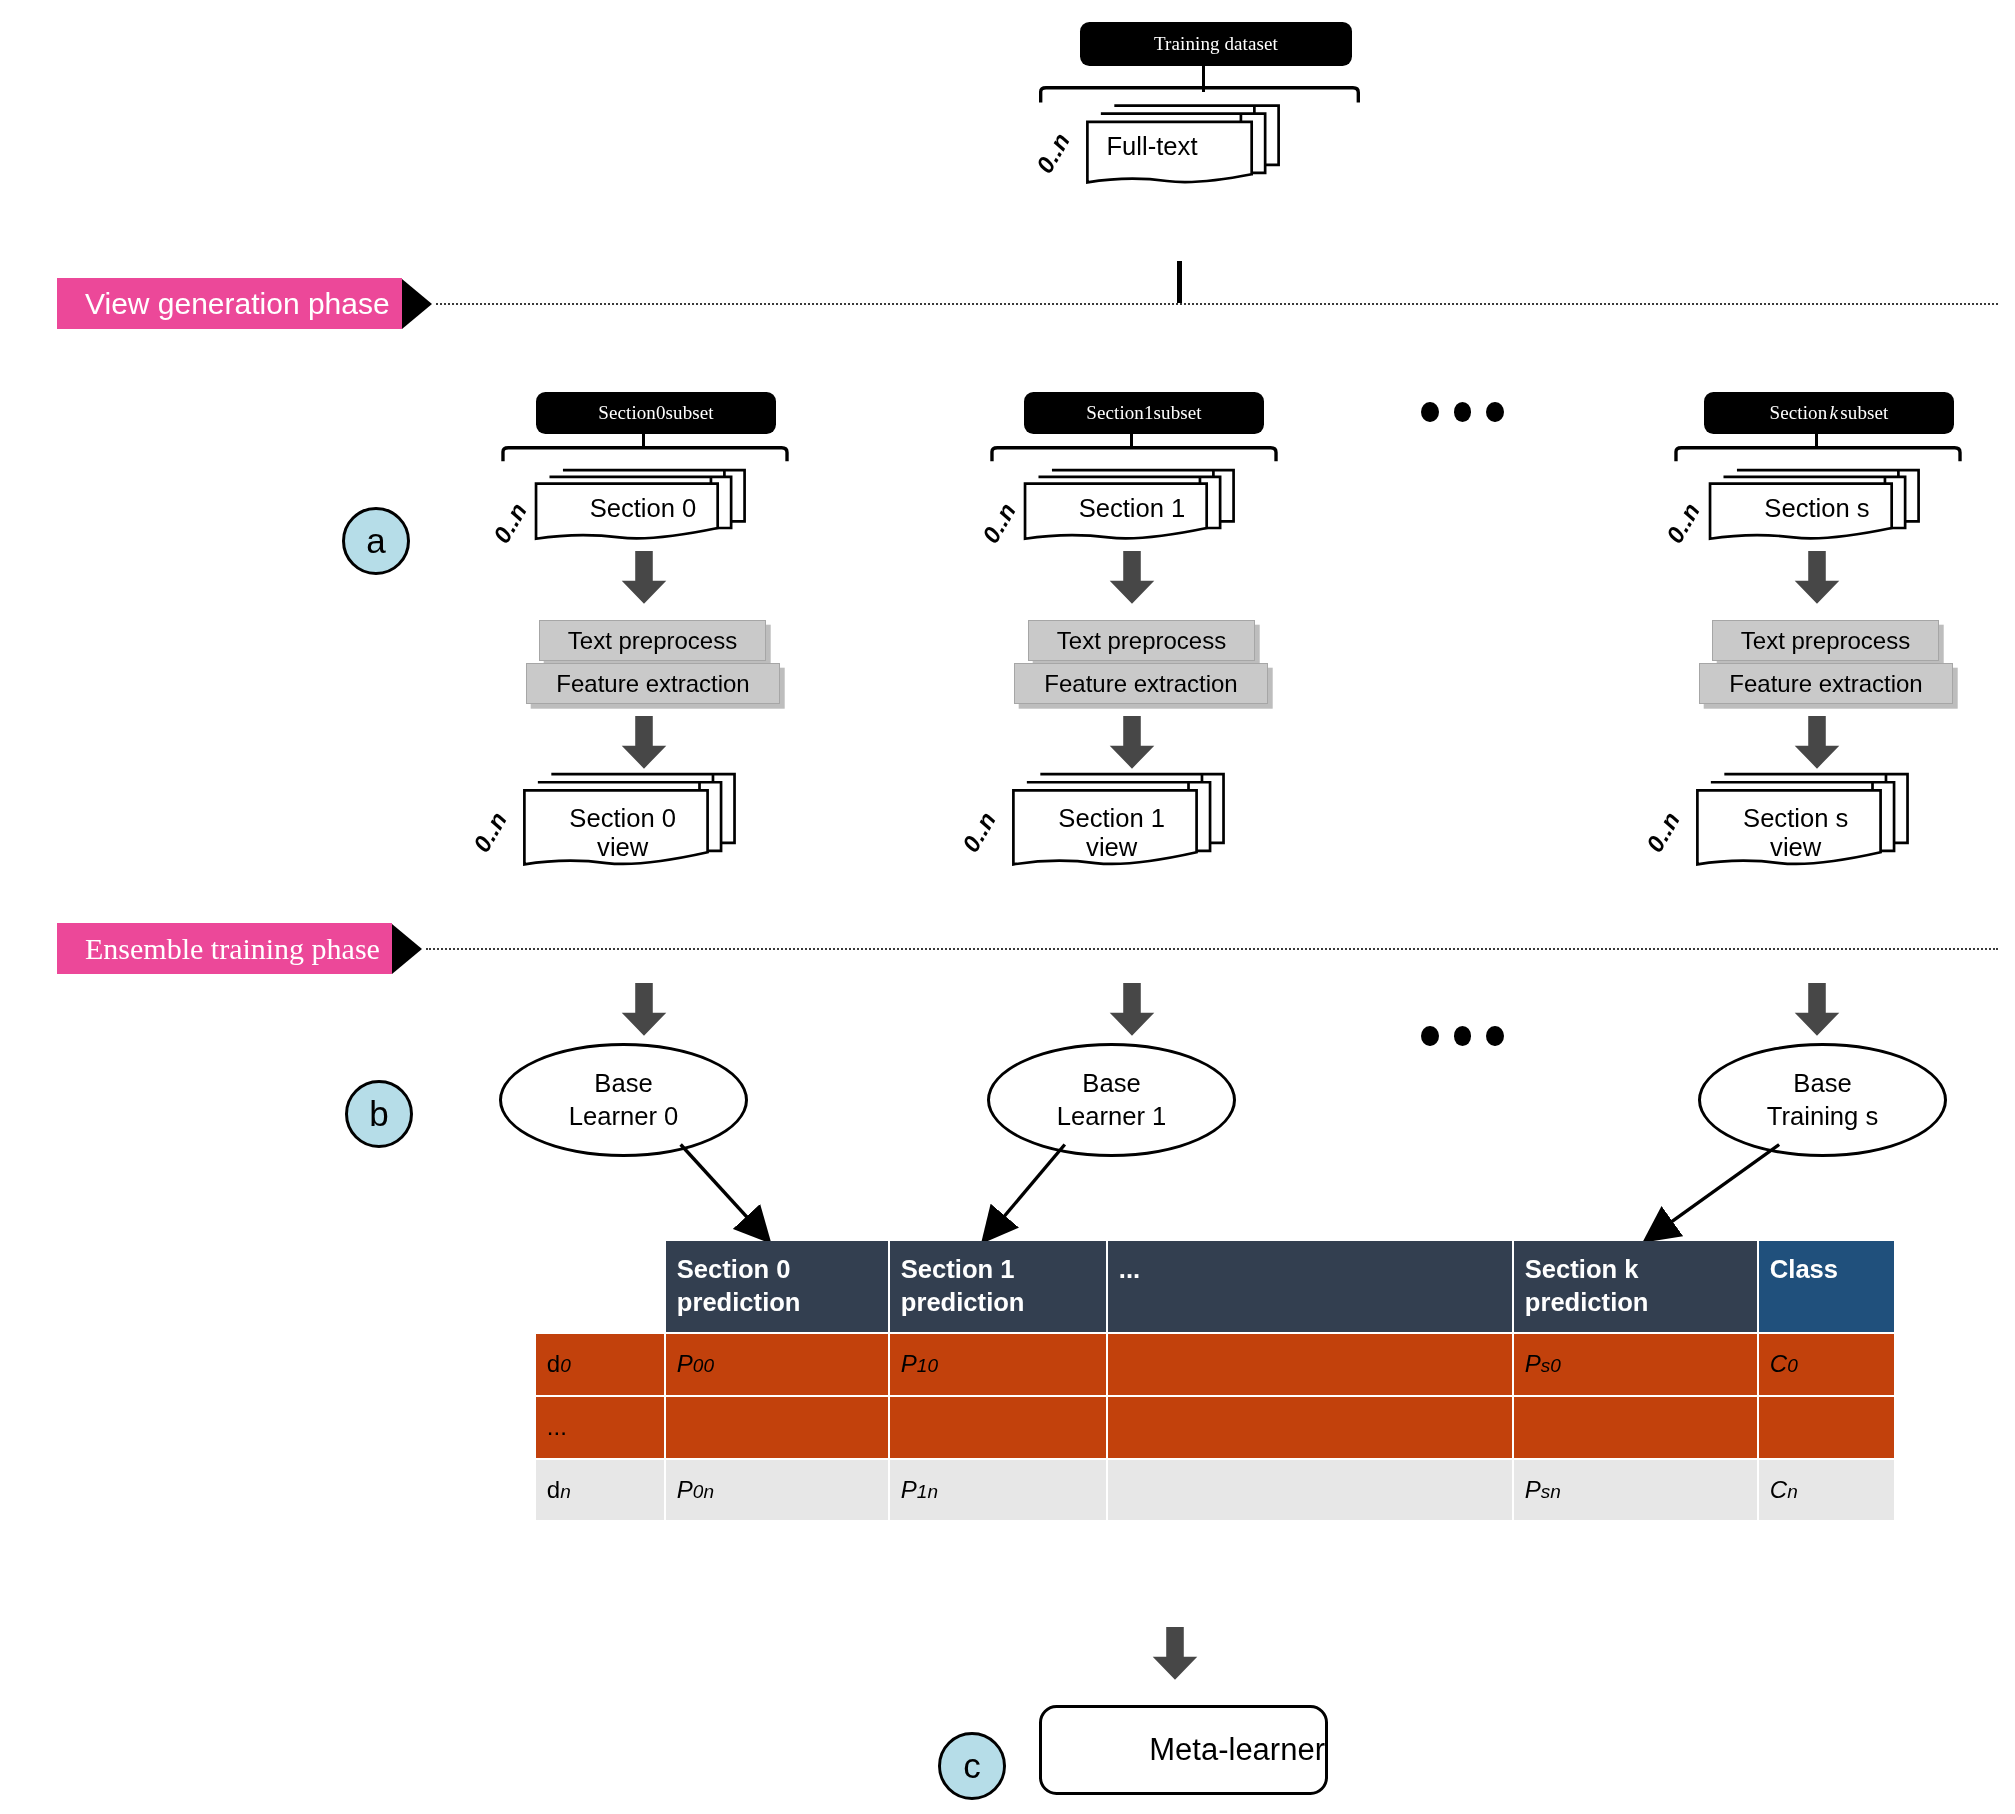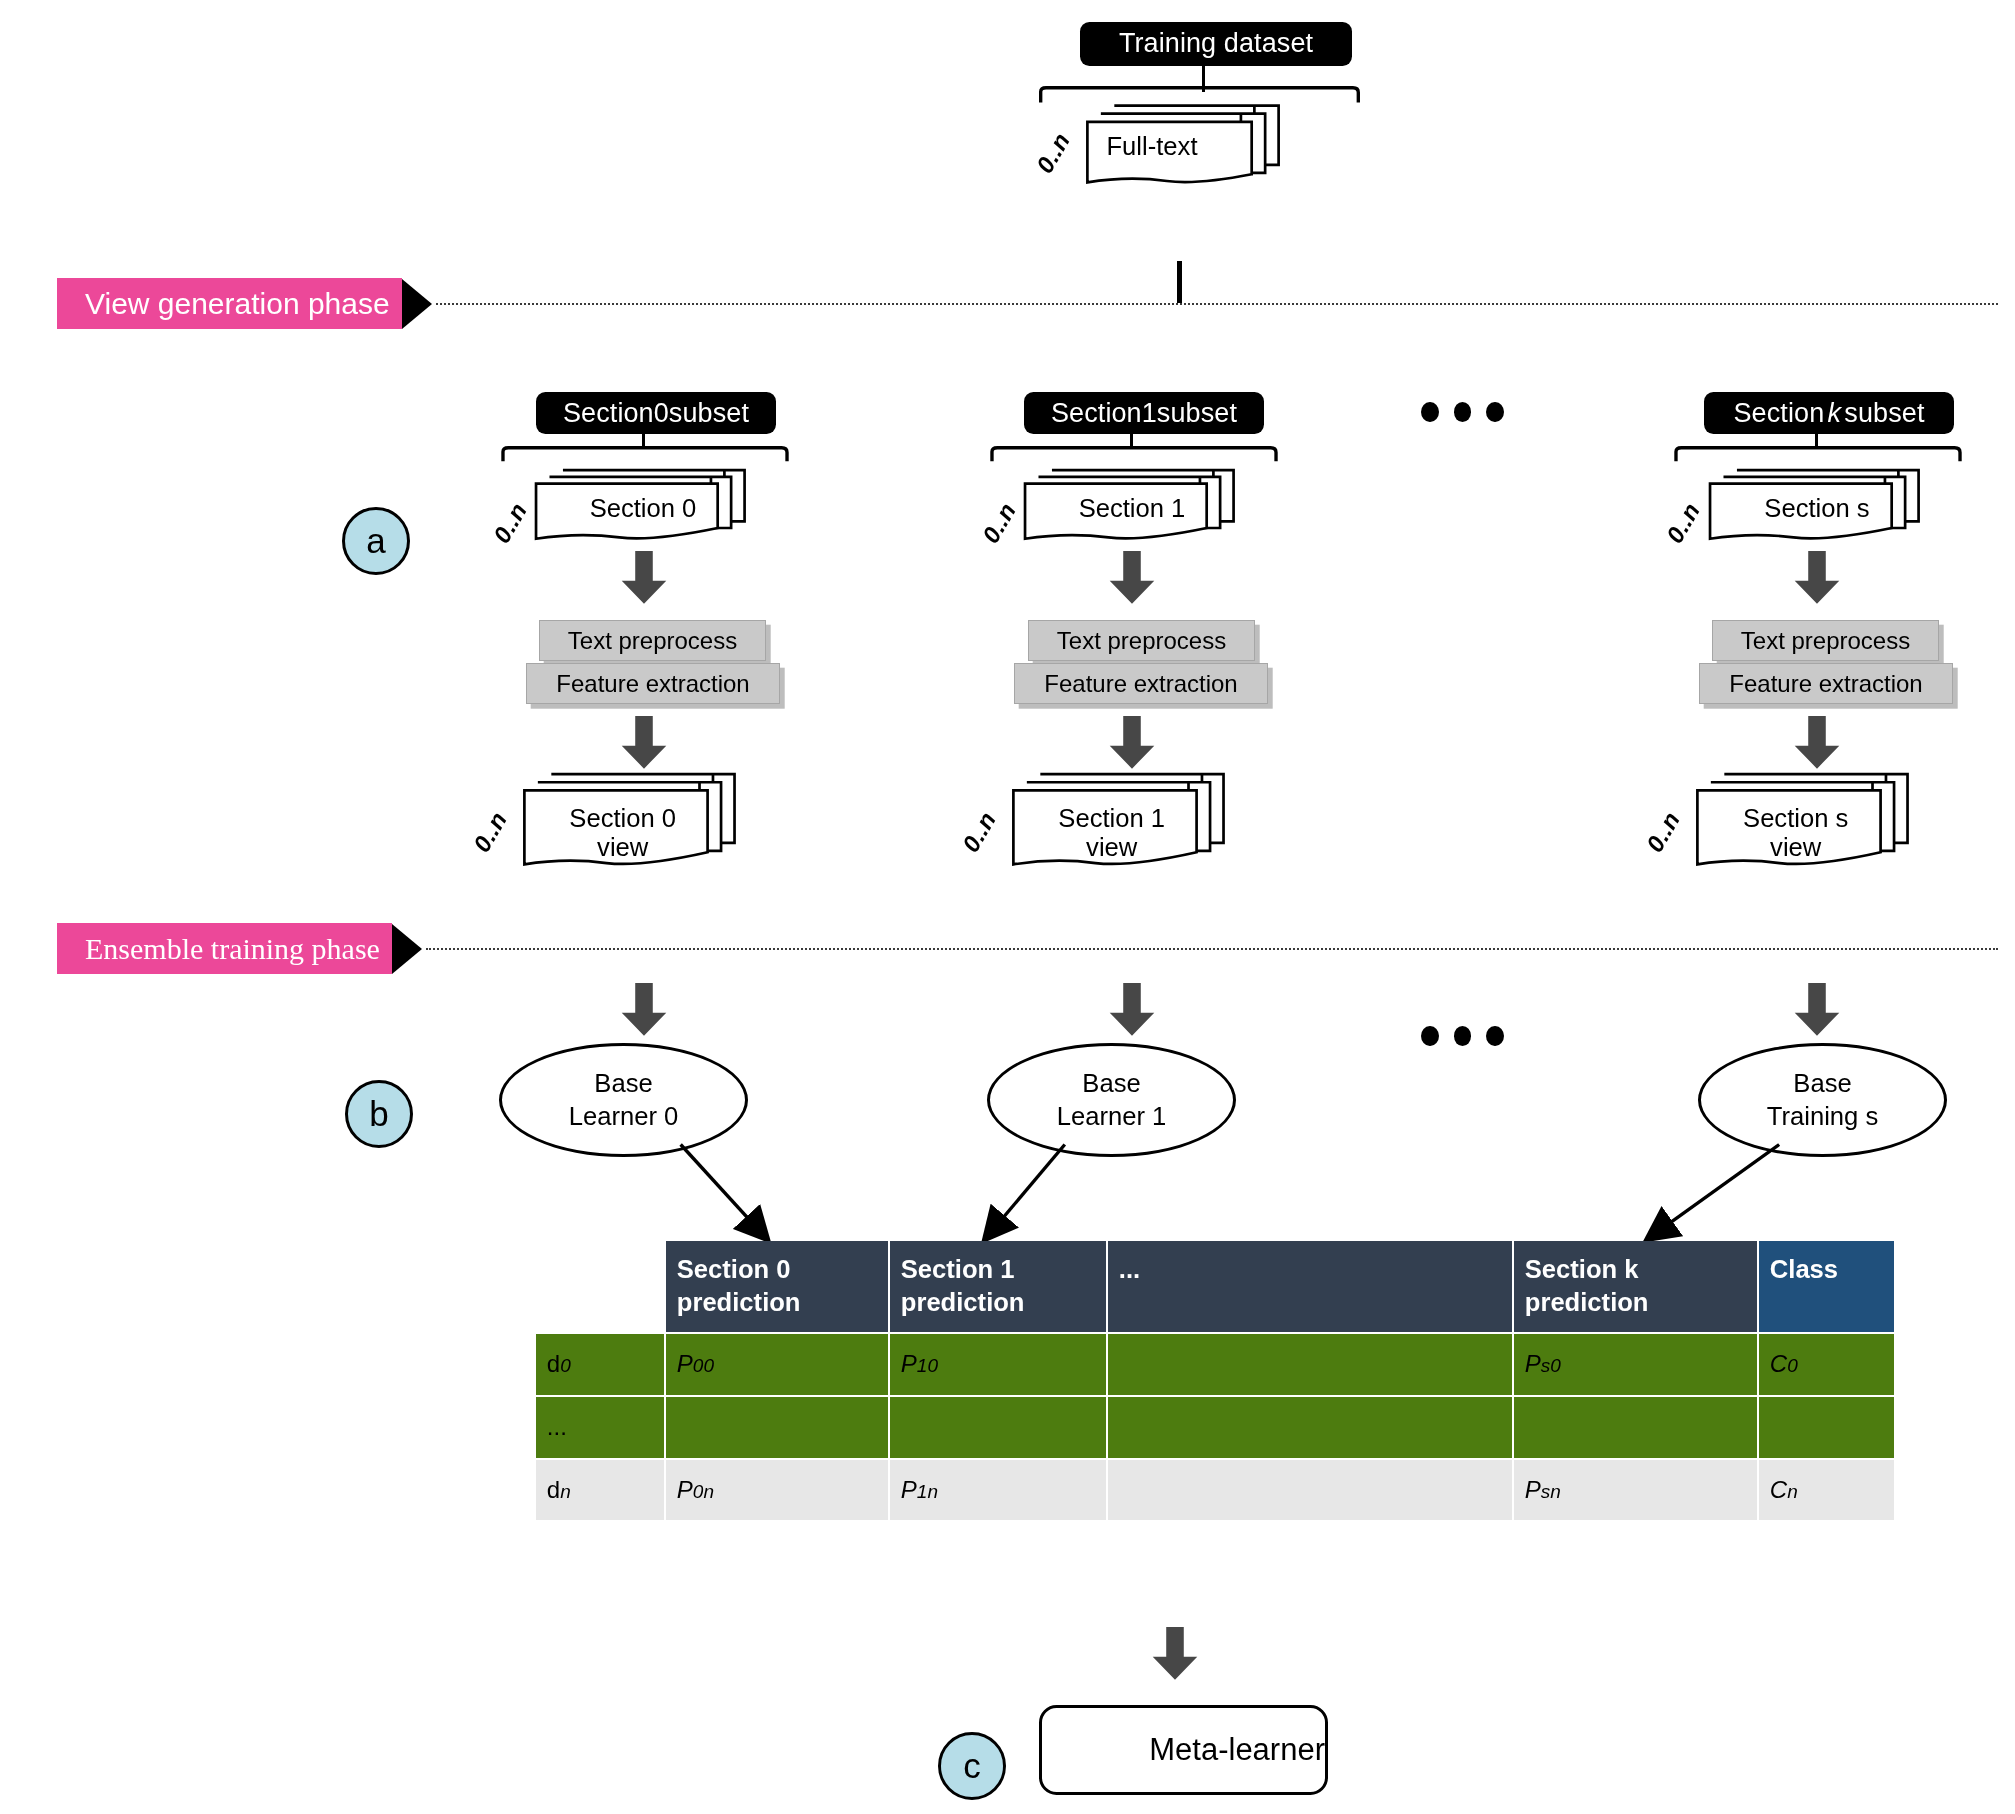--- a/index.html
+++ b/index.html
@@ -17,24 +17,25 @@
   .abs{position:absolute;}
 
   
   .chip{
     background:#000;
     color:#fff;
     border-radius:9.4px;
     display:flex;
     align-items:center;
     justify-content:center;
-    font-size:27px;
+    font-size:19px;
     letter-spacing:0.1px;
     white-space:nowrap;
     padding:0 12px;
+    font-family:Liberation Serif, serif;
   }
   .chip .it{font-style:italic;padding:0 .12em;}
 
   
   .phase{
     display:flex;
     align-items:center;
     height:51px;
   }
   .phase .body{
@@ -157,21 +158,21 @@
     line-height:1.28;
   }
   .ptable th.blank{background:#fff;}
   .ptable th.cls{background:#20507c;}
   .ptable td{
     font-size:24px;
     padding:9.4px 10.8px;
     vertical-align:middle;
     height:42px;
   }
-  .ptable tr.odd td{background:#4d7c0f;}
+  .ptable tr.odd td{background:#c2410c;}
   .ptable tr.even td{background:#e7e7e7;}
   .ptable td .sub{font-size:19px;font-style:italic;}
   .ptable td i{font-style:italic;}
 
   
   .roundbox{
     position:absolute;
     border:3.4px solid #000;
     border-radius:17.5px;
     background:#fff;

